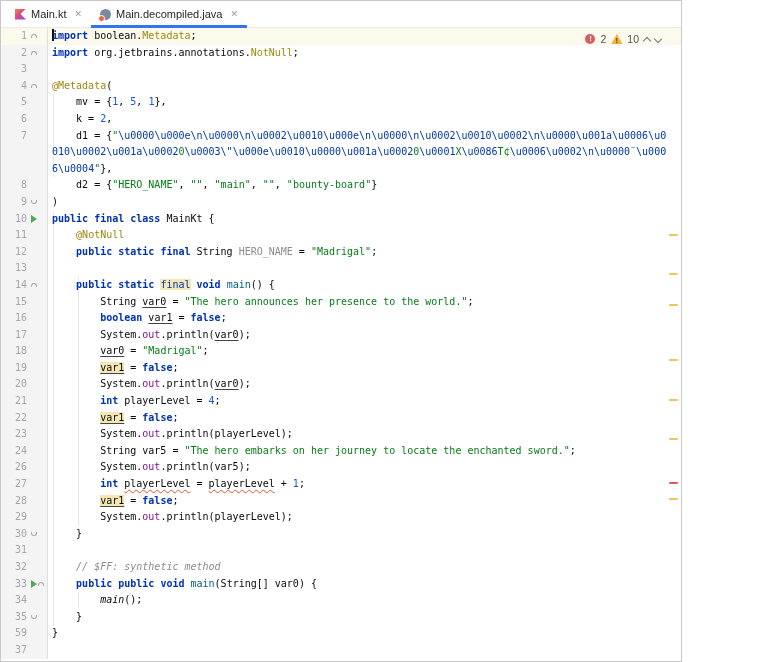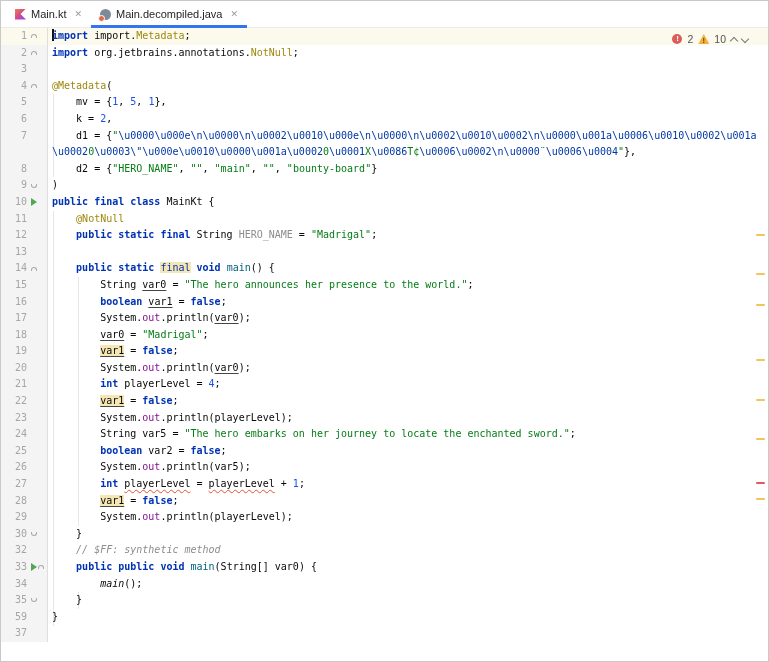--- a/index.html
+++ b/index.html
@@ -1,18 +1,18 @@
 <!DOCTYPE html>
 <html><head>
 <meta charset="utf-8">
 <style>
   *{margin:0;padding:0;box-sizing:border-box}
   html,body{background:#fff}
   body{font-family:"Liberation Sans",sans-serif}
-  .app{position:relative;width:769px;height:662px;border:1px solid #C9C9C9;background:#fff;overflow:hidden}
+  .app{position:relative;width:682px;height:662px;border:1px solid #C9C9C9;background:#fff;overflow:hidden}
 
   
   .tabbar{position:relative;height:27px;display:flex;align-items:stretch;background:#fff;border-bottom:1px solid #EBEBEB;padding-left:5px}
   .tab{position:relative;display:flex;align-items:center;gap:5px;padding:0 9px;font-size:11px;color:#1f1f1f;cursor:default;white-space:nowrap}
   .tab.active::after{content:"";position:absolute;left:0;right:0;bottom:-1px;height:3px;background:#3574F0}
   .close{font-size:9px;color:#9A9A9A;margin-left:3px;line-height:1}
   .k-icon{width:11px;height:11px;background:linear-gradient(135deg,#E8854B 0%,#D4458C 50%,#7F52FF 100%);clip-path:polygon(0 0,100% 0,50% 50%,100% 100%,0 100%)}
   .j-icon{position:relative;width:11px;height:11px;border-radius:50%;background:#7D8B99}
   .j-icon::after{content:"";position:absolute;left:-2px;bottom:-2px;width:5px;height:5px;border-radius:50%;background:#E36A47;border:1px solid #fff}
 
@@ -98,21 +98,21 @@
       <div class="guide" style="left: 52px; top: 183px; height: 415px;"></div>
       <div class="guide" style="left: 77px; top: 249px; height: 249px;"></div>
       <div class="guide" style="left: 77px; top: 564px; height: 17px;"></div>
       <div class="row caret-row">
         <div class="gut">
           <span class="ln">1</span>
           <span class="mk">
             <span class="fm fm-start"></span>
           </span>
         </div>
-        <div class="code"><span class="caret-bar"></span><span class="s-kw">import</span><span class="s-pl"> import.</span><span class="s-ann">Metadata</span><span class="s-pl">;</span></div>
+        <div class="code"><span class="caret-bar"></span><span class="s-kw">import</span><span class="s-pl"> boolean.</span><span class="s-ann">Metadata</span><span class="s-pl">;</span></div>
       </div>
       <div class="row">
         <div class="gut">
           <span class="ln">2</span>
           <span class="mk">
             <span class="fm fm-start"></span>
           </span>
         </div>
         <div class="code"><span class="s-kw">import</span><span class="s-pl"> org.jetbrains.annotations.</span><span class="s-ann">NotNull</span><span class="s-pl">;</span></div>
       </div>
@@ -273,27 +273,20 @@
       </div>
       <div class="row">
         <div class="gut">
           <span class="ln">24</span>
           <span class="mk"></span>
         </div>
         <div class="code"><span class="s-pl">        String var5 = </span><span class="s-str">"The hero embarks on her journey to locate the enchanted sword."</span><span class="s-pl">;</span></div>
       </div>
       <div class="row">
         <div class="gut">
-          <span class="ln">25</span>
-          <span class="mk"></span>
-        </div>
-        <div class="code"><span class="s-pl">        </span><span class="s-kw">boolean</span><span class="s-pl"> var2 = </span><span class="s-kw">false</span><span class="s-pl">;</span></div>
-      </div>
-      <div class="row">
-        <div class="gut">
           <span class="ln">26</span>
           <span class="mk"></span>
         </div>
         <div class="code"><span class="s-pl">        System.</span><span class="s-fieldi">out</span><span class="s-pl">.println(var5);</span></div>
       </div>
       <div class="row">
         <div class="gut">
           <span class="ln">27</span>
           <span class="mk"></span>
         </div>
@@ -314,20 +307,27 @@
         <div class="code"><span class="s-pl">        System.</span><span class="s-fieldi">out</span><span class="s-pl">.println(playerLevel);</span></div>
       </div>
       <div class="row">
         <div class="gut">
           <span class="ln">30</span>
           <span class="mk">
             <span class="fm fm-end"></span>
           </span>
         </div>
         <div class="code"><span class="s-pl">    }</span></div>
+      </div>
+      <div class="row">
+        <div class="gut">
+          <span class="ln">31</span>
+          <span class="mk"></span>
+        </div>
+        <div class="code"></div>
       </div>
       <div class="row">
         <div class="gut">
           <span class="ln">32</span>
           <span class="mk"></span>
         </div>
         <div class="code"><span class="s-pl">    </span><span class="s-cmt">// $FF: synthetic method</span></div>
       </div>
       <div class="row">
         <div class="gut">

